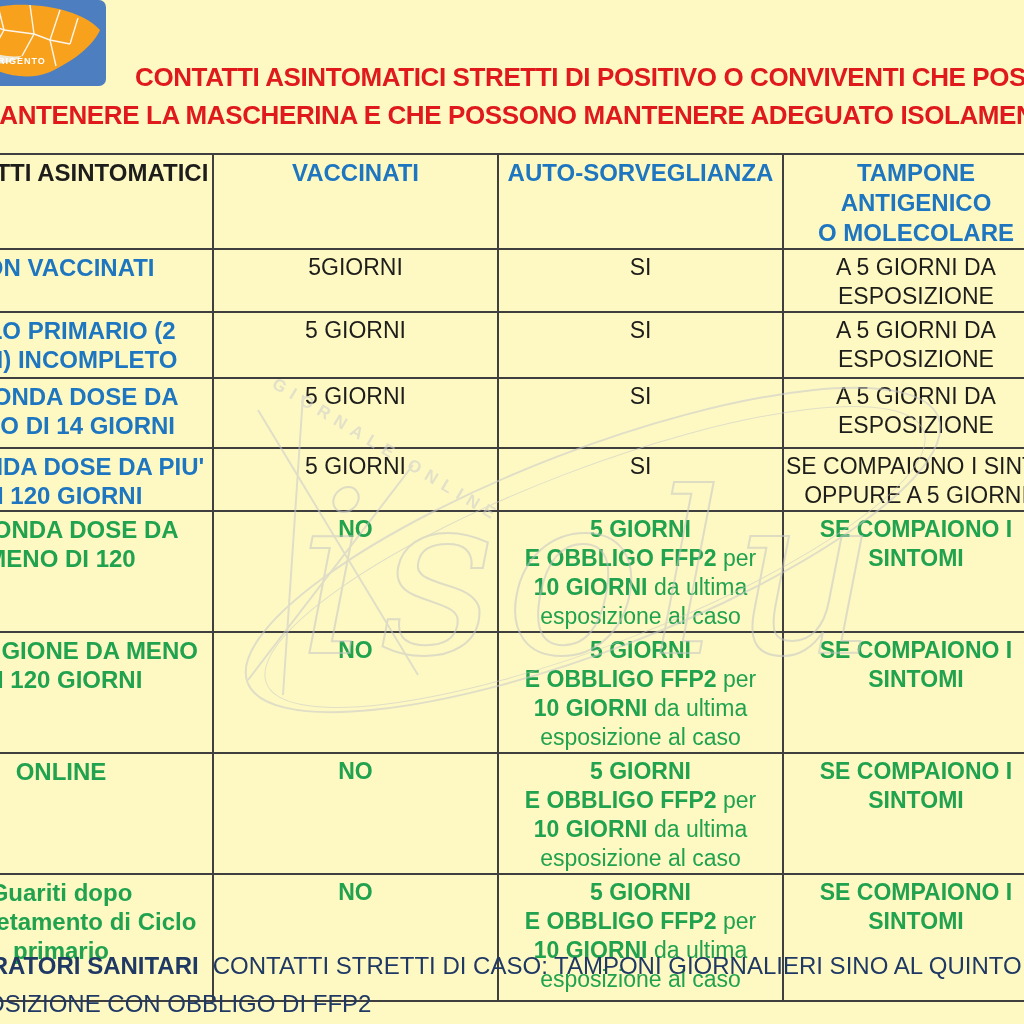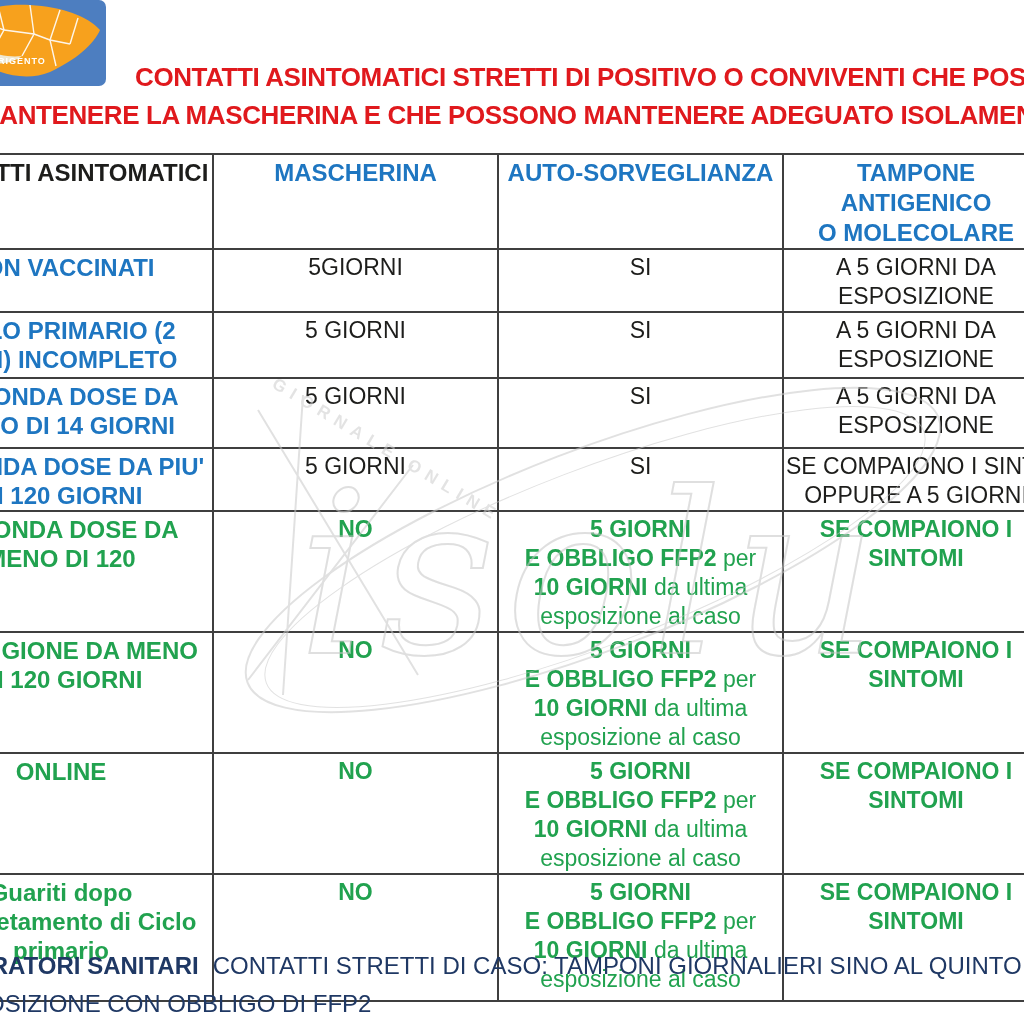--- a/index.html
+++ b/index.html
@@ -1,16 +1,16 @@
 <!DOCTYPE html>
 <html><head>
 <meta charset="utf-8">
 <style>
   html,body{margin:0;padding:0;background:#888;}
-  #viewport{position:relative;width:1024px;height:1024px;overflow:hidden;background:#ffffff;
+  #viewport{position:relative;width:1024px;height:1024px;overflow:hidden;background:#fef9c3;
     font-family:"Liberation Sans",sans-serif;margin:0 auto;}
   #doc{position:absolute;left:-92px;top:0;width:1140px;height:1024px;}
 
   
   .logo{position:absolute;left:30px;top:0;width:168px;height:86px;}
 
   
   .title-line{position:absolute;white-space:nowrap;font-weight:bold;font-size:26px;
     letter-spacing:-0.4px;color:#e0191d;}
   .title-1{left:227px;top:62px;}
@@ -73,21 +73,21 @@
           <col style="width:285px">
           <col style="width:285px">
           <col style="width:266px">
       </colgroup>
       <thead>
         <tr style="height:67px">
           <th class="hdr-black">
             <span>CONTATTI ASINTOMATICI</span>
           </th>
           <th>
-            <span>MASCHERINA</span>
+            <span>VACCINATI</span>
           </th>
           <th>
             <span>AUTO-SORVEGLIANZA</span>
           </th>
           <th>
             <div>TAMPONE ANTIGENICO</div>
             <div>O MOLECOLARE</div>
           </th>
         </tr>
       </thead>

